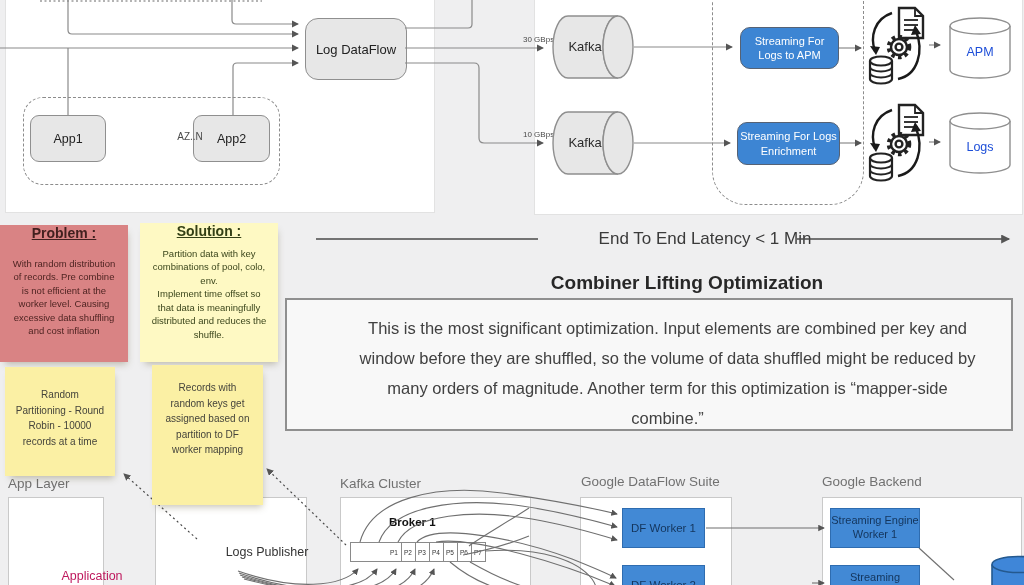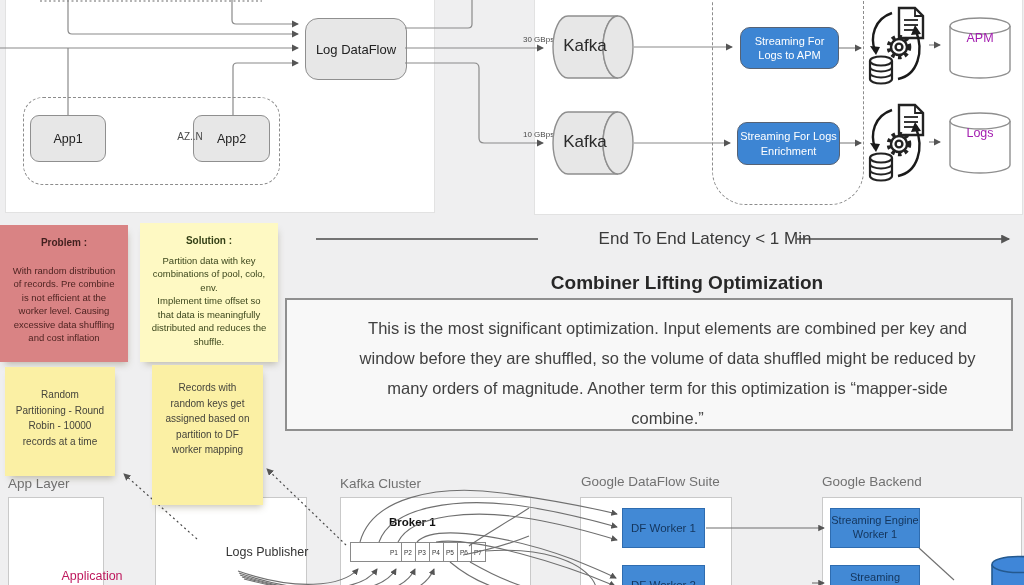--- a/index.html
+++ b/index.html
@@ -12,39 +12,39 @@
   #overlay{position:absolute;left:0;top:0;width:1024px;height:585px;pointer-events:none;z-index:5;}
   .node{position:absolute;background:#e7e7e7;border:1px solid #8f8f8f;border-radius:9px;display:flex;align-items:center;justify-content:center;font-size:12.5px;color:#222;z-index:4;}
   #log-publisher{left:305px;top:18px;width:100px;height:60px;border-radius:13px;font-size:13px;}
   #app1{left:30px;top:115px;width:74px;height:45px;}
   #app2{left:193px;top:115px;width:75px;height:45px;}
   .dashed-box{position:absolute;border:1.4px dashed #8c8c8c;border-radius:20px;z-index:3;}
   #az-box{left:23px;top:97px;width:255px;height:86px;}
   #az-label{left:126px;top:131px;width:54px;text-align:center;font-size:10px;color:#4a4a4a;z-index:4;}
   #dashed-pipeline{left:712px;top:-36px;width:150px;height:239px;border-radius:34px;}
   .hcyl{position:absolute;width:82px;height:64px;z-index:4;}
-  .hcyl .lbl{position:absolute;left:0;top:0;width:66px;height:62px;display:flex;align-items:center;justify-content:center;font-size:17px;color:#2b2b2b;}
+  .hcyl .lbl{position:absolute;left:0;top:0;width:66px;height:62px;display:flex;align-items:center;justify-content:center;font-size:13px;color:#2b2b2b;}
   .vcyl{position:absolute;width:64px;height:64px;z-index:4;}
-  .vcyl .lbl{position:absolute;left:0;top:0;width:64px;height:44px;display:flex;align-items:center;justify-content:center;font-size:12.5px;color:#a21caf;}
+  .vcyl .lbl{position:absolute;left:0;top:14px;width:64px;height:44px;display:flex;align-items:center;justify-content:center;font-size:12.5px;color:#1d4ed8;}
   .bluebox{position:absolute;background:#3d85d3;border:1px solid #566274;border-radius:10px;display:flex;align-items:center;justify-content:center;text-align:center;color:#ffffff;font-size:11px;line-height:1.3;padding:2px;box-sizing:border-box;z-index:4;}
   #stream1{left:740px;top:27px;width:99px;height:42px;}
   #stream2{left:737px;top:122px;width:103px;height:43px;}
   .cycle-icon{position:absolute;z-index:4;}
   #cycle1{left:866px;top:5px;}
   #cycle2{left:866px;top:102px;}
   #latency-label{left:543px;top:229px;width:250px;text-align:center;font-size:17px;color:#3a3a3a;z-index:4;}
   #section-title{left:285px;top:272px;width:730px;text-align:center;font-size:19px;font-weight:bold;color:#272727;z-index:4;}
   #desc-box{left:285px;top:298px;width:728px;height:133px;background:#f8f8f8;border:2px solid #8f8f8f;box-sizing:border-box;z-index:4;}
   #desc-text{padding:13px 28px 0;text-align:center;font-size:16.5px;line-height:30px;color:#414141;}
   .note{position:absolute;z-index:6;box-shadow:2px 5px 7px -3px rgba(90,80,40,.35);}
   #note-problem{left:0;top:225px;width:128px;height:137px;background:#d98384;}
   #note-solution{left:140px;top:223px;width:138px;height:139px;background:#fef9c3;}
   #note-y1{left:5px;top:367px;width:110px;height:109px;background:#fbf0a4;}
   #note-y2{left:152px;top:365px;width:111px;height:140px;background:#fbf0a4;}
-  .note-title{padding-top:12px;text-align:center;font-size:10px;font-weight:bold;}
+  .note-title{padding-top:0;text-align:center;font-size:14px;font-weight:bold;text-decoration:underline;}
   #note-problem .note-title{color:#42201f;}
   #note-solution .note-title{color:#333f15;}
   .note-body{margin-top:12px;padding:0 9px;text-align:center;font-size:9.5px;line-height:1.42;white-space:pre-line;}
   #note-problem .note-body{color:#4f2422;margin-top:16px;}
   #note-solution .note-body{color:#3a451b;margin-top:8px;}
   .ynote-body{padding:20px 10px 0;text-align:center;font-size:10px;line-height:1.55;color:#45443c;}
   #note-y2 .ynote-body{padding-top:15px;}
   .col-header{position:absolute;font-size:13.5px;color:#717171;z-index:4;}
   #h-app{left:8px;top:476px;} #h-lp{left:156px;top:476px;} #h-kafka{left:340px;top:476px;}
   #h-df{left:581px;top:474px;} #h-be{left:822px;top:474px;}

